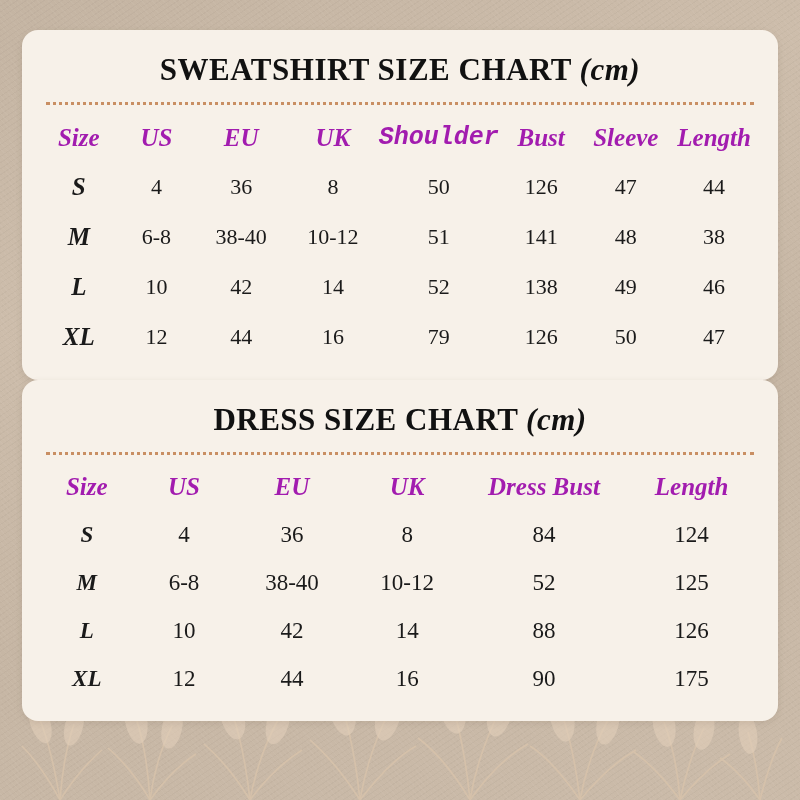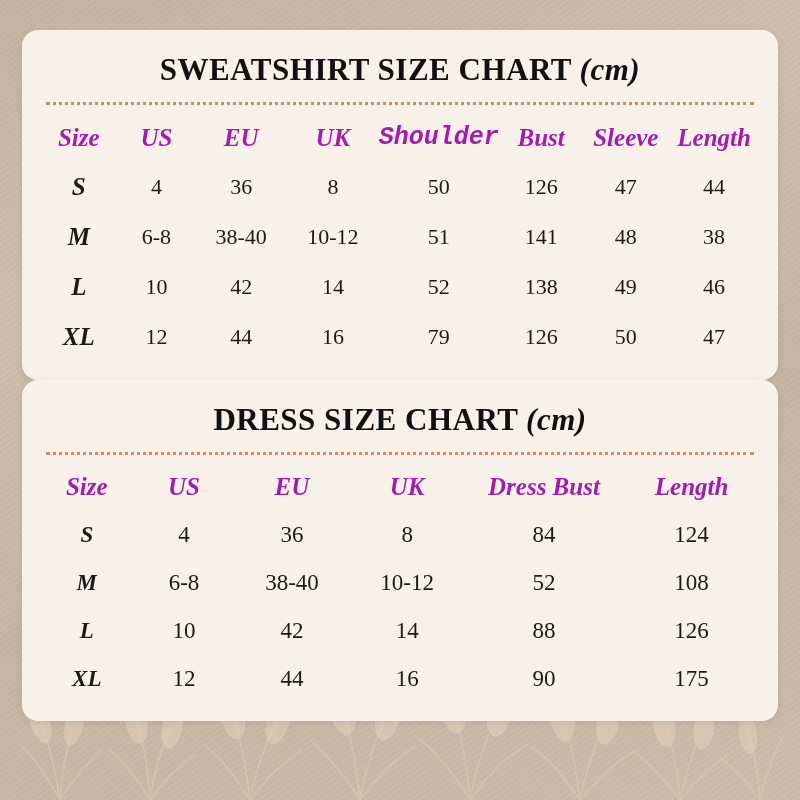--- a/index.html
+++ b/index.html
@@ -278,21 +278,21 @@
           <td>8</td>
           <td>84</td>
           <td>124</td>
         </tr>
         <tr>
           <td class="size-cell">M</td>
           <td>6-8</td>
           <td>38-40</td>
           <td>10-12</td>
           <td>52</td>
-          <td>108</td>
+          <td>125</td>
         </tr>
         <tr>
           <td class="size-cell">L</td>
           <td>10</td>
           <td>42</td>
           <td>14</td>
           <td>88</td>
           <td>126</td>
         </tr>
         <tr>

